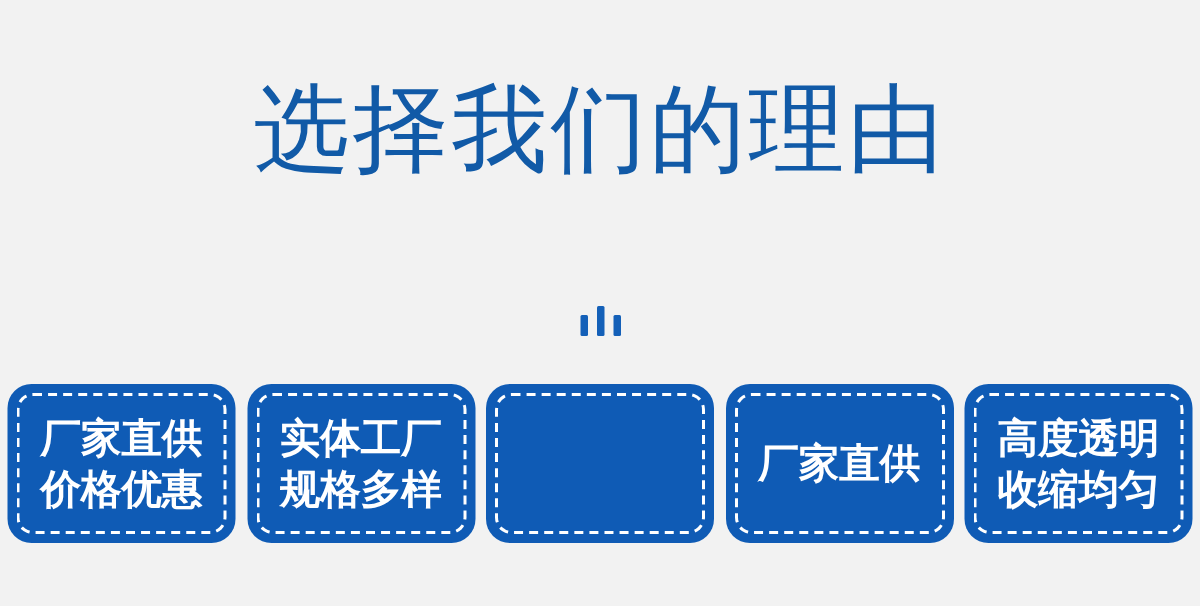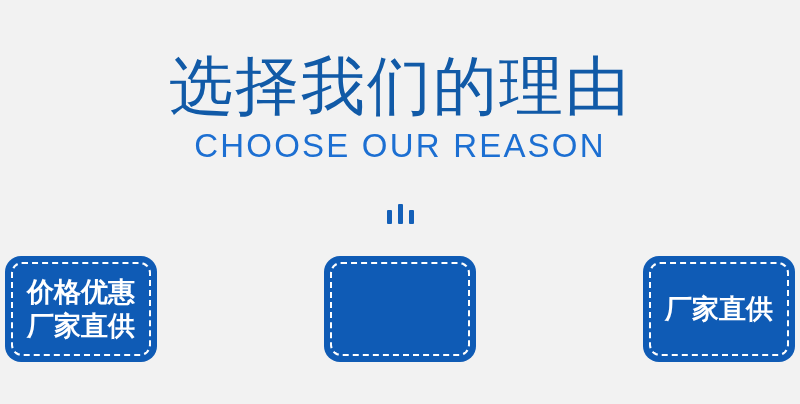--- a/index.html
+++ b/index.html
@@ -125,40 +125,47 @@
     white-space: nowrap;
   }
 </style>
 </head>
 <body>
 
 <div class="banner">
 
   <div class="heading">
     <div class="title-cn">选择我们的理由</div>
-    <div class="title-en">CHOOSE OUR REASON</div>
   </div>
 
   <div class="divider">
     <span class="bar b1"></span>
     <span class="bar b2"></span>
     <span class="bar b3"></span>
   </div>
 
   <div class="features">
 
     <div class="feature-box">
+      <span class="feature-line">厂家直供</span>
       <span class="feature-line">价格优惠</span>
-      <span class="feature-line">厂家直供</span>
     </div>
 
+    <div class="feature-box">
+      <span class="feature-line">实体工厂</span>
+      <span class="feature-line">规格多样</span>
+    </div>
 
     <div class="feature-box">
     </div>
 
     <div class="feature-box">
       <span class="feature-line">厂家直供</span>
     </div>
 
+    <div class="feature-box">
+      <span class="feature-line">高度透明</span>
+      <span class="feature-line">收缩均匀</span>
+    </div>
 
   </div>
 
 </div>
 
 </body></html>

